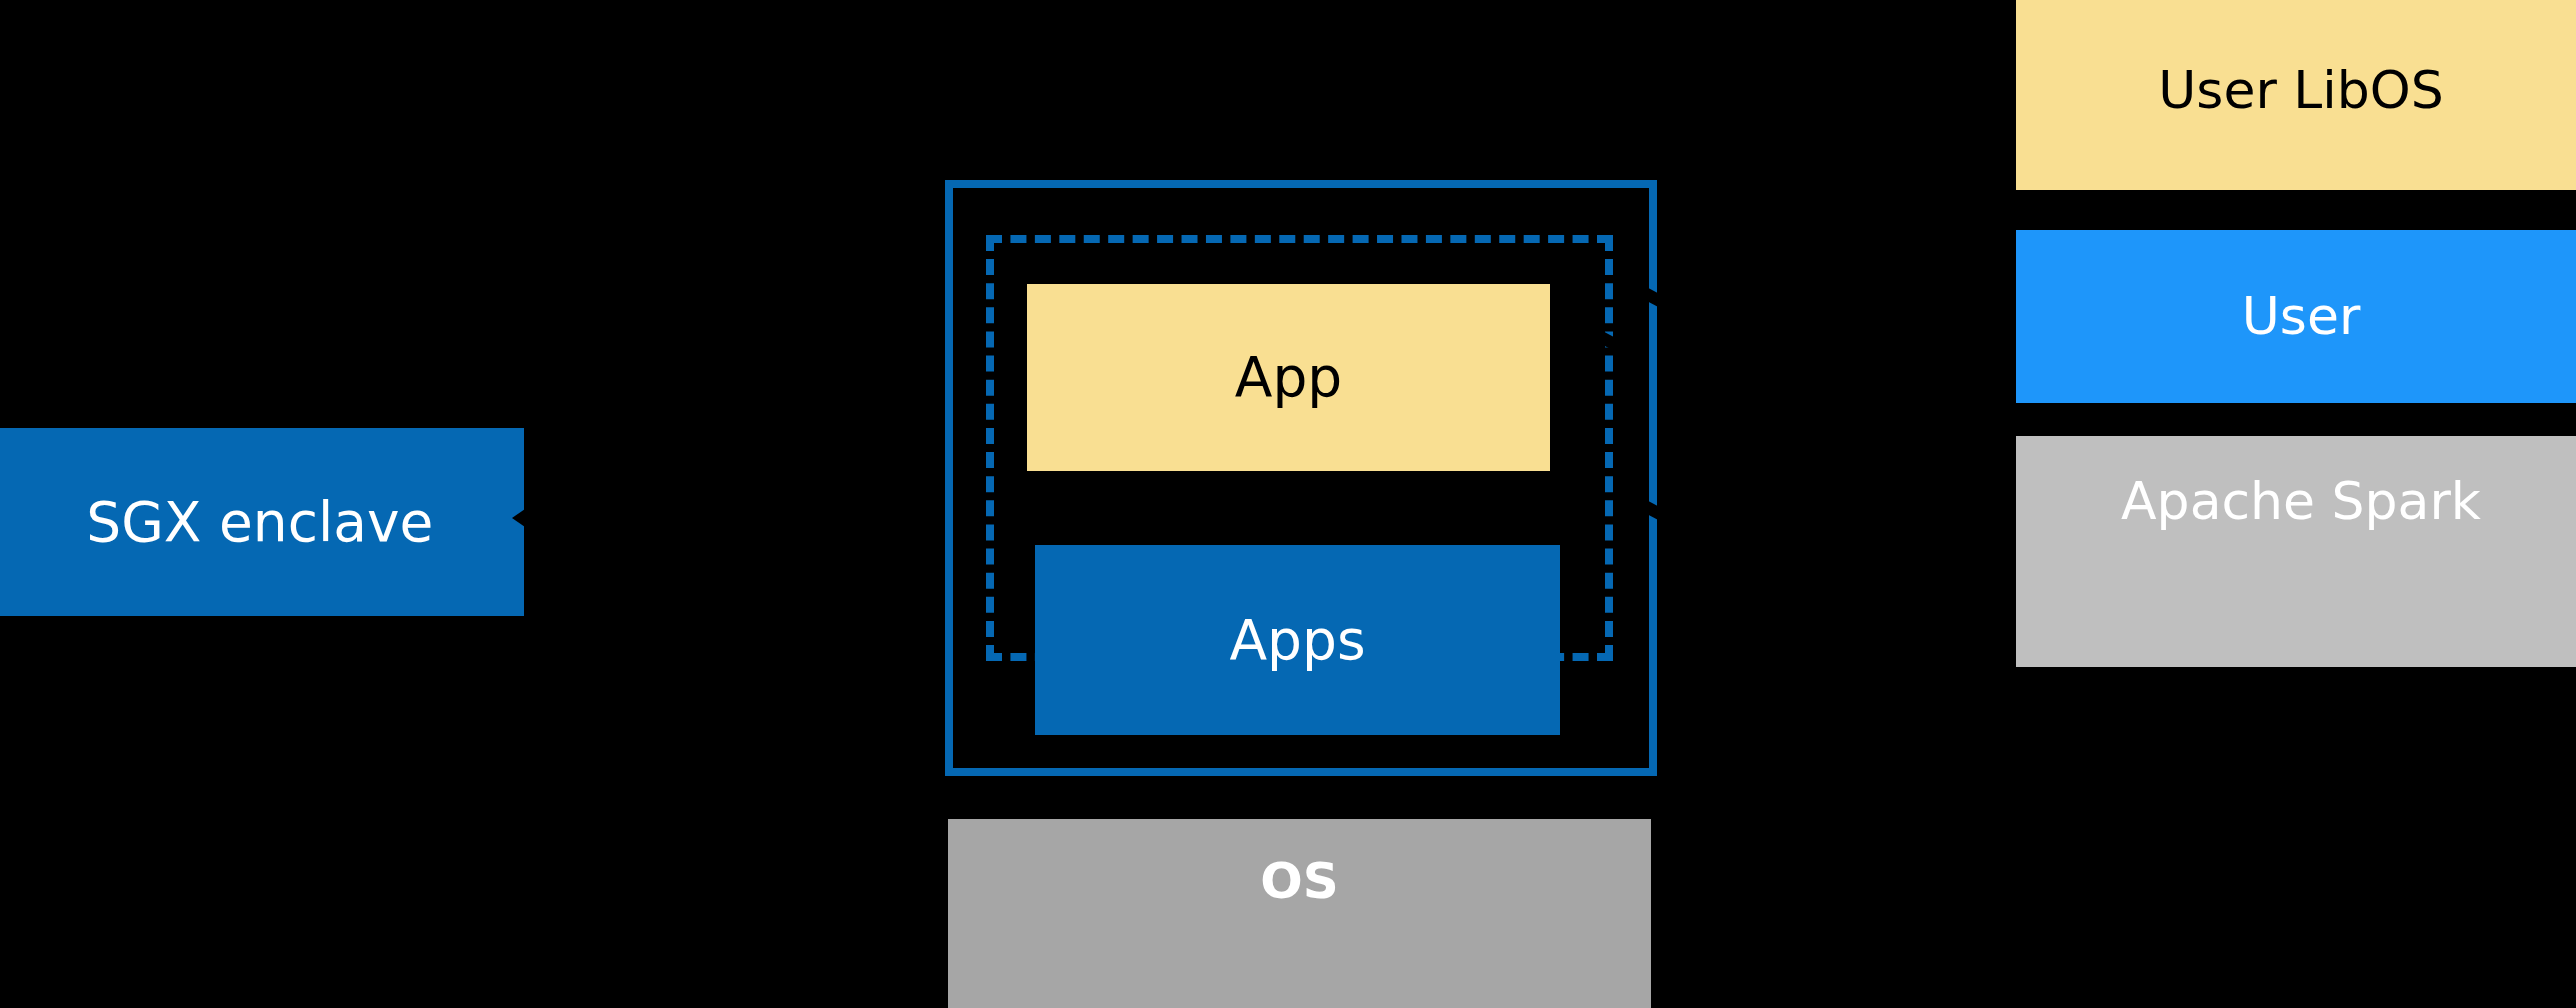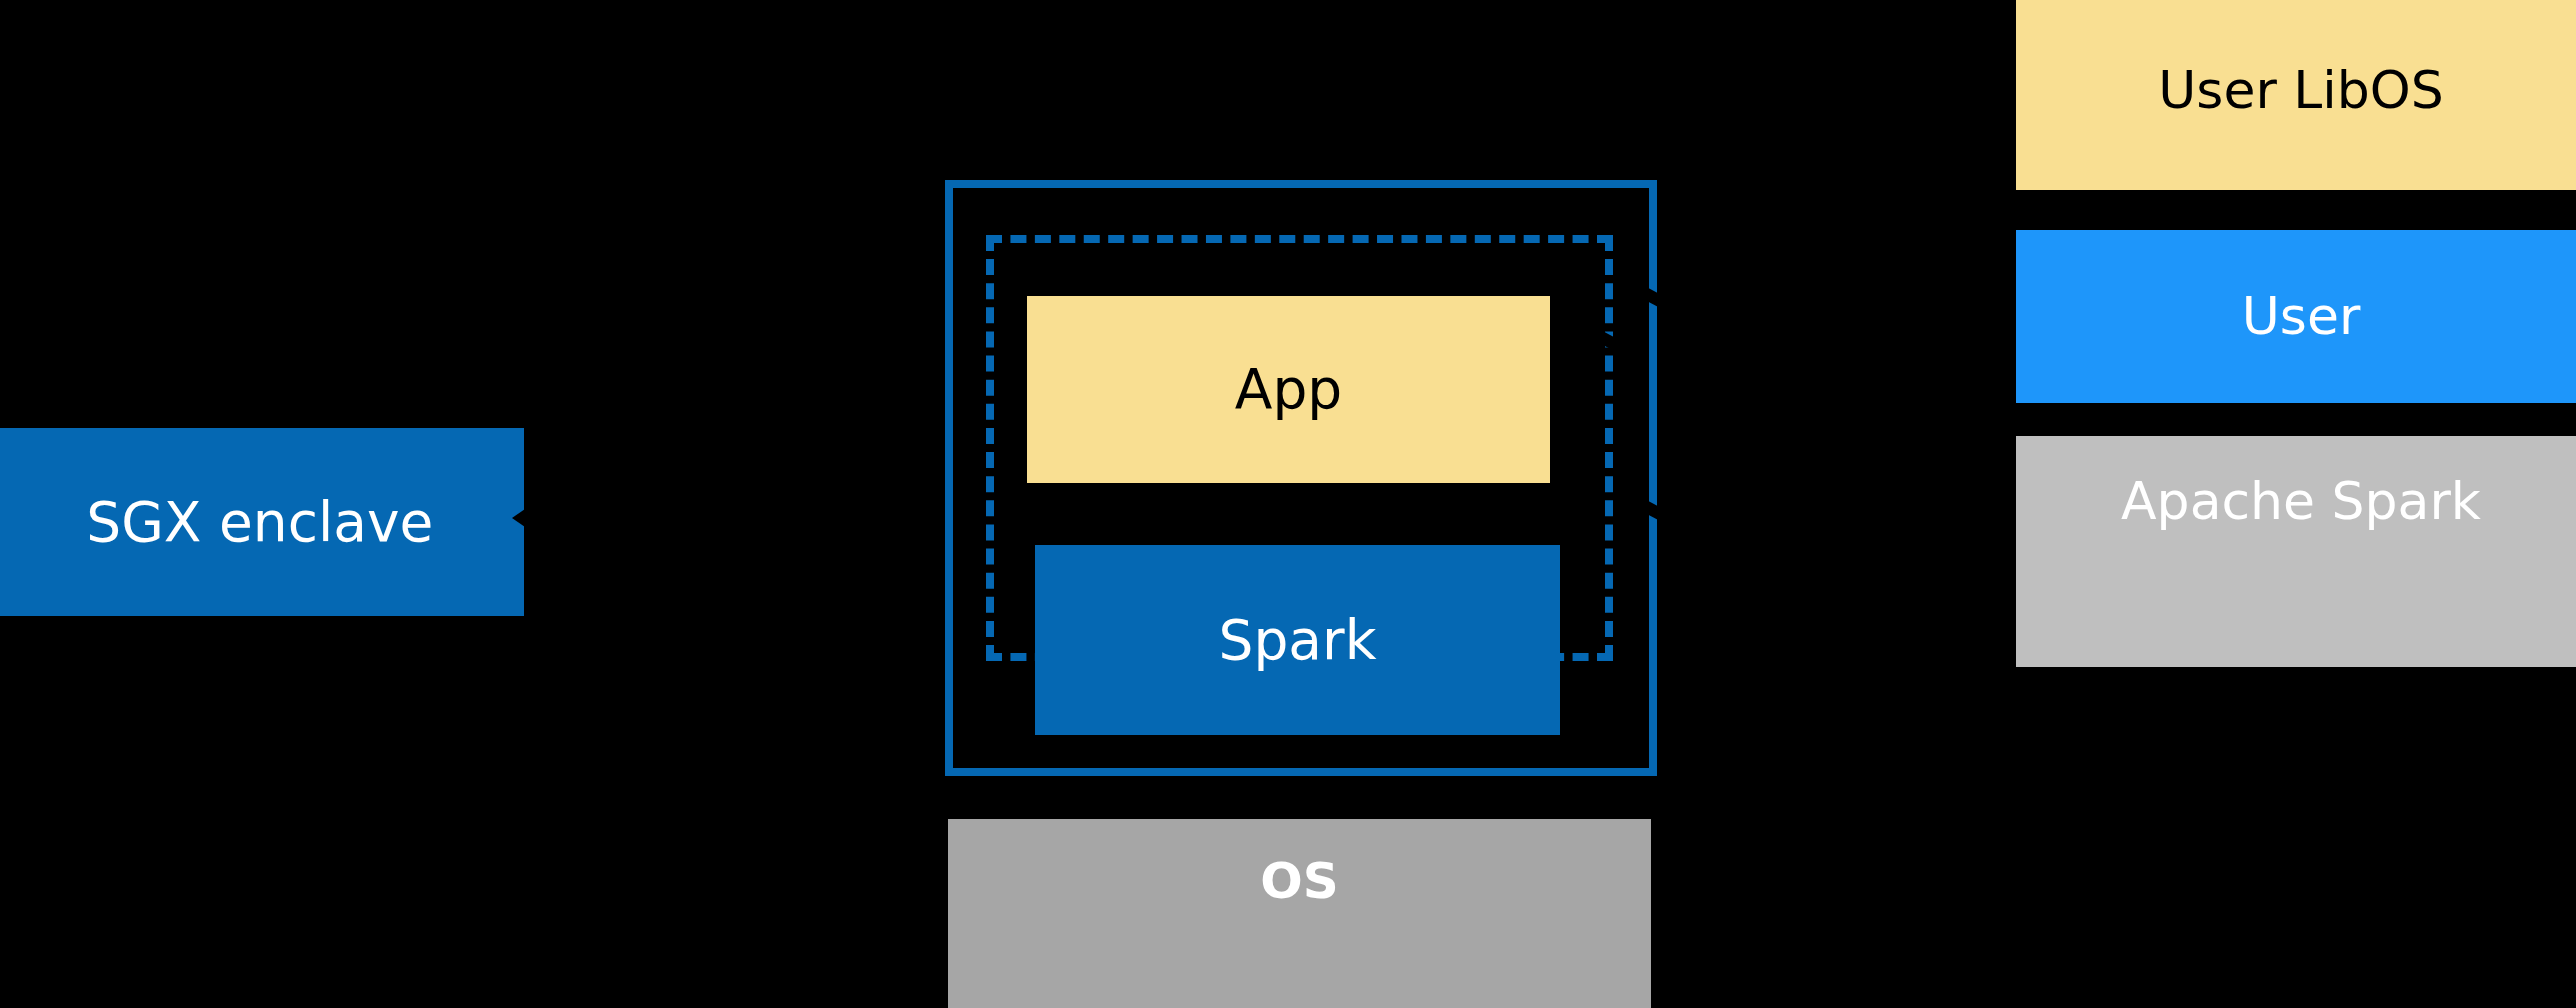--- a/index.html
+++ b/index.html
@@ -53,21 +53,21 @@
     top: 235px;
     width: 627px;
     height: 426px;
     border: 8.4px dashed #0568b3;
     background: transparent;
   }
 
   
   #app-box {
     left: 1027px;
-    top: 296px;
+    top: 284px;
     width: 523px;
     height: 187px;
     background: #f9df92;
     color: #000000;
     font-size: 55px;
   }
 
   
   #libos-box {
     left: 1035px;
@@ -161,21 +161,21 @@
   <div class="nick" id="frame-nick-top"></div>
   <div class="nick" id="frame-nick-bot"></div>
   <div class="nick" id="dash-nick"></div>
 
   <div class="box" id="app-box">
     <span>App</span>
   </div>
   <div class="arrowhead" id="arrow-to-app"></div>
 
   <div class="box" id="libos-box">
-    <span>Spark</span>
+    <span>Apps</span>
   </div>
 
   <div class="box" id="os-box">
     <span>OS</span>
   </div>
 
   <div class="box" id="user-apps-box">
     <span>User LibOS</span>
   </div>
 

